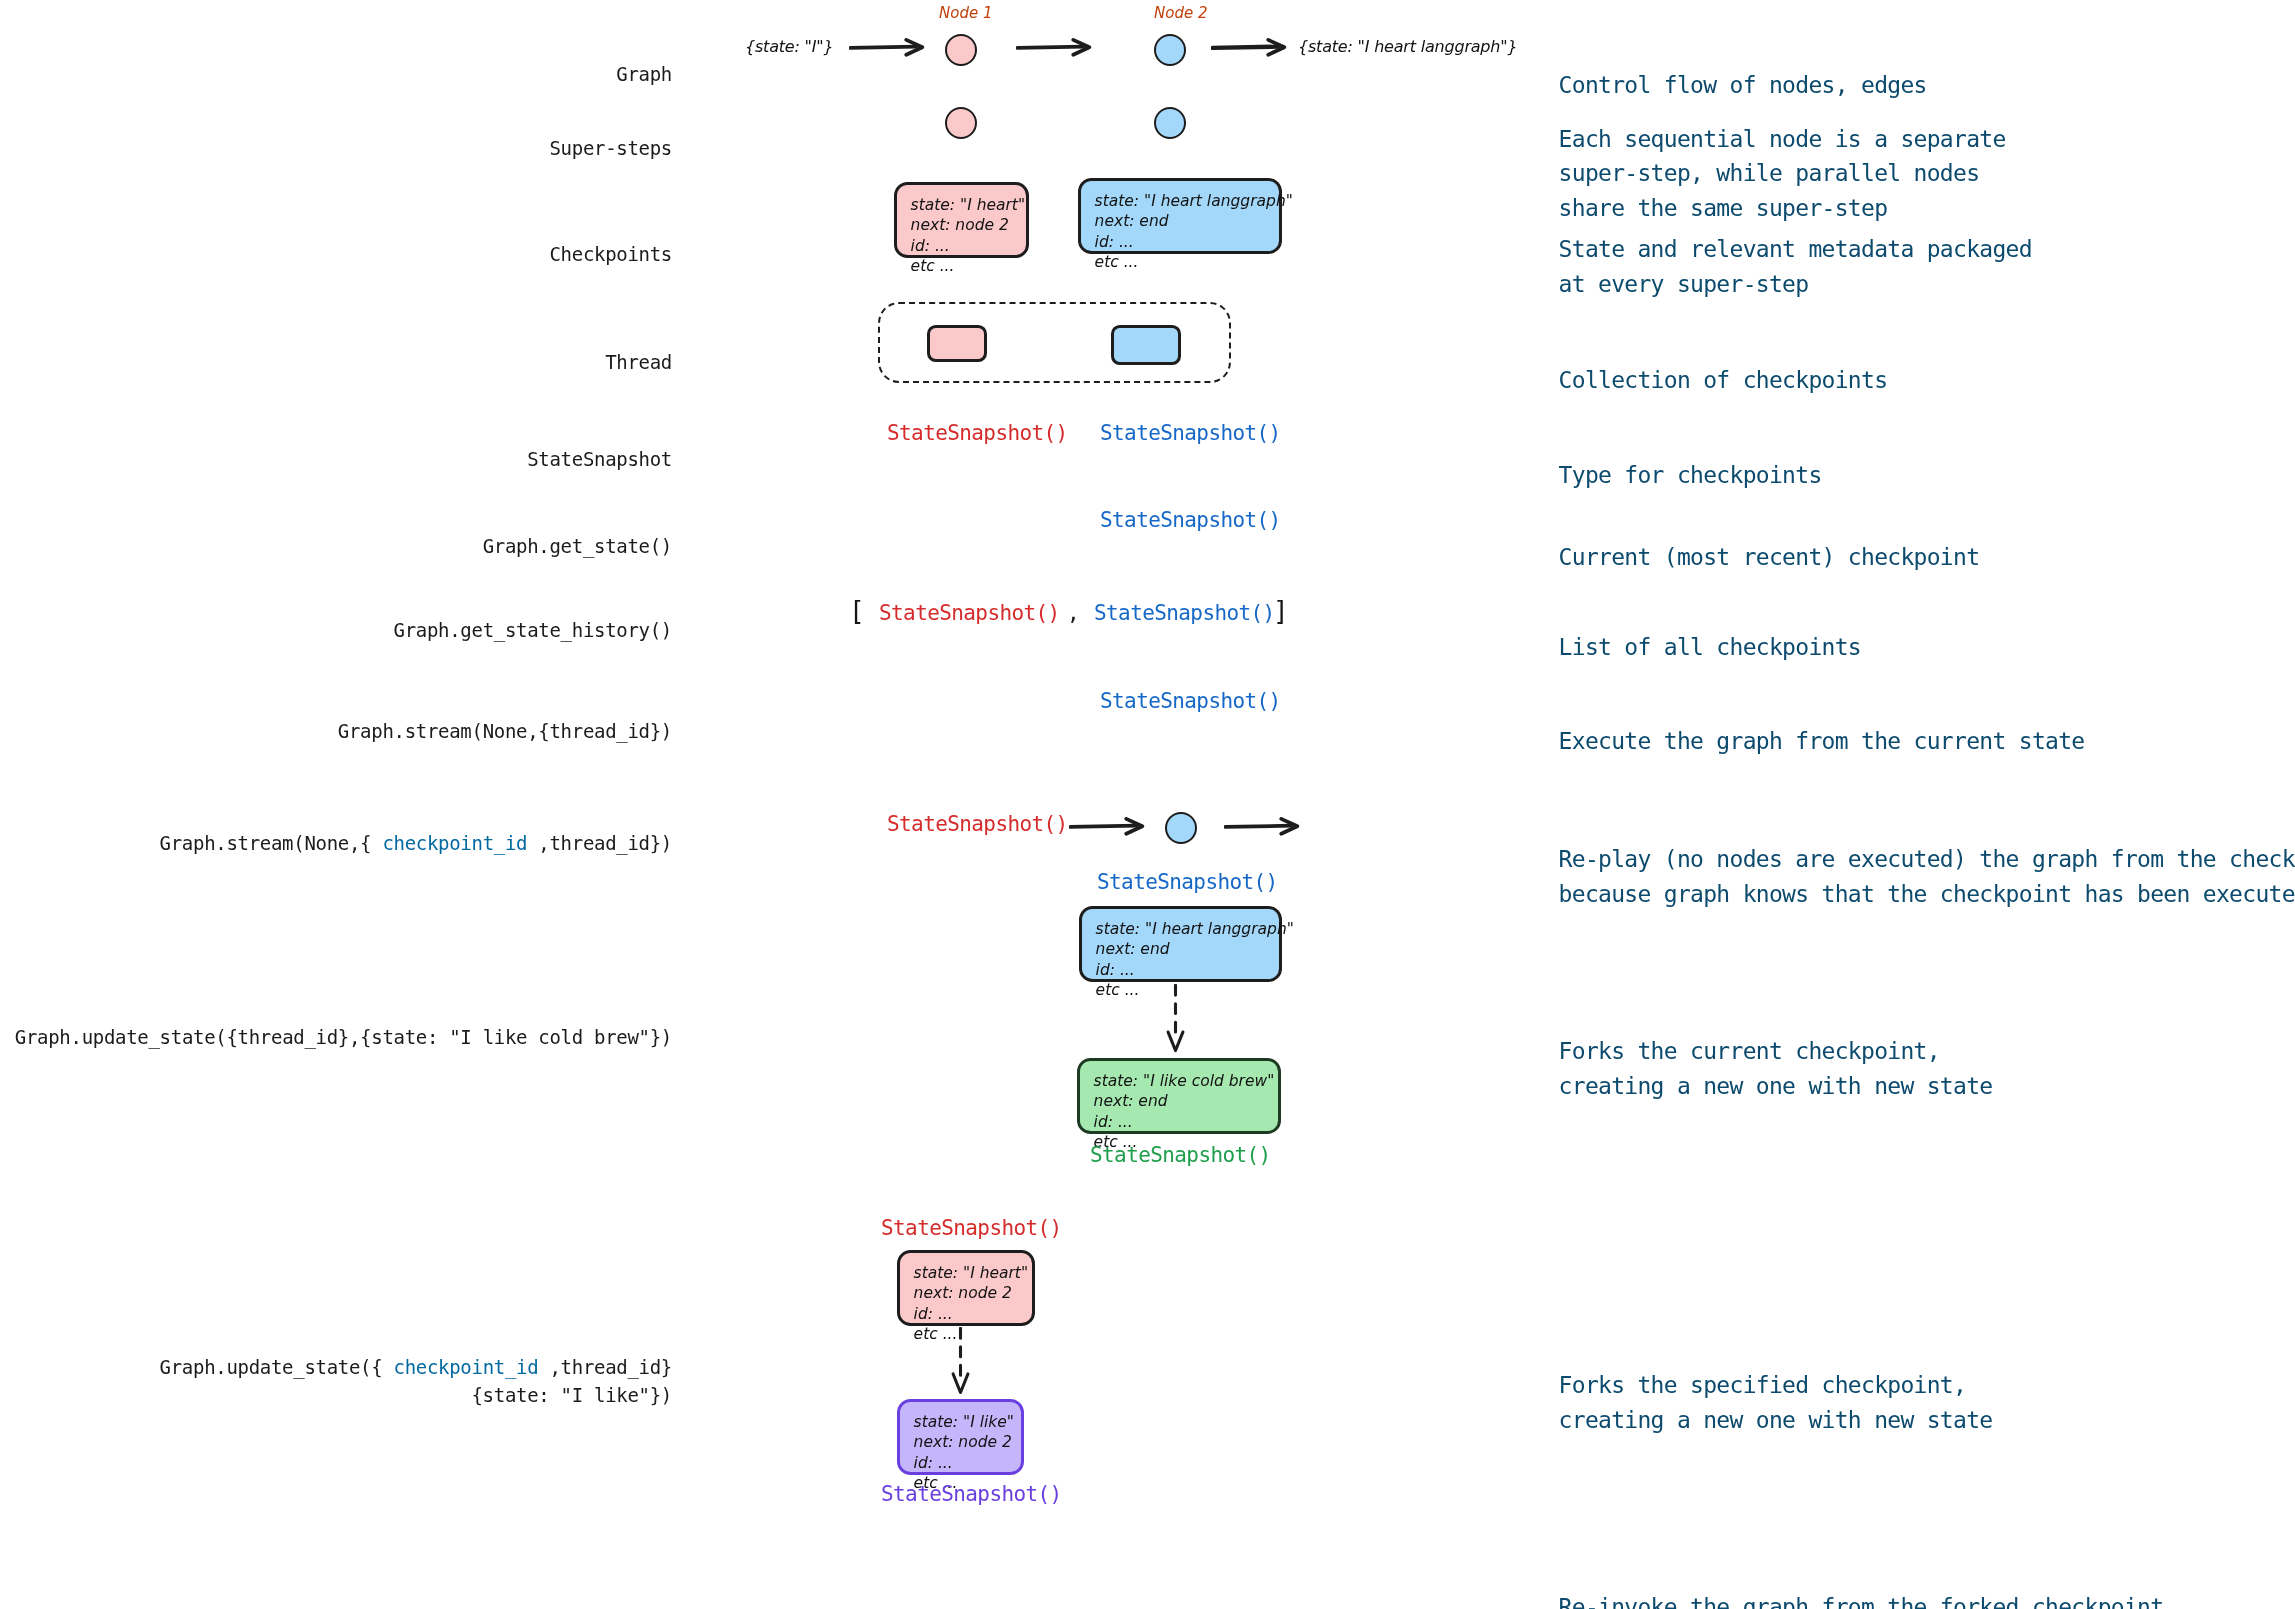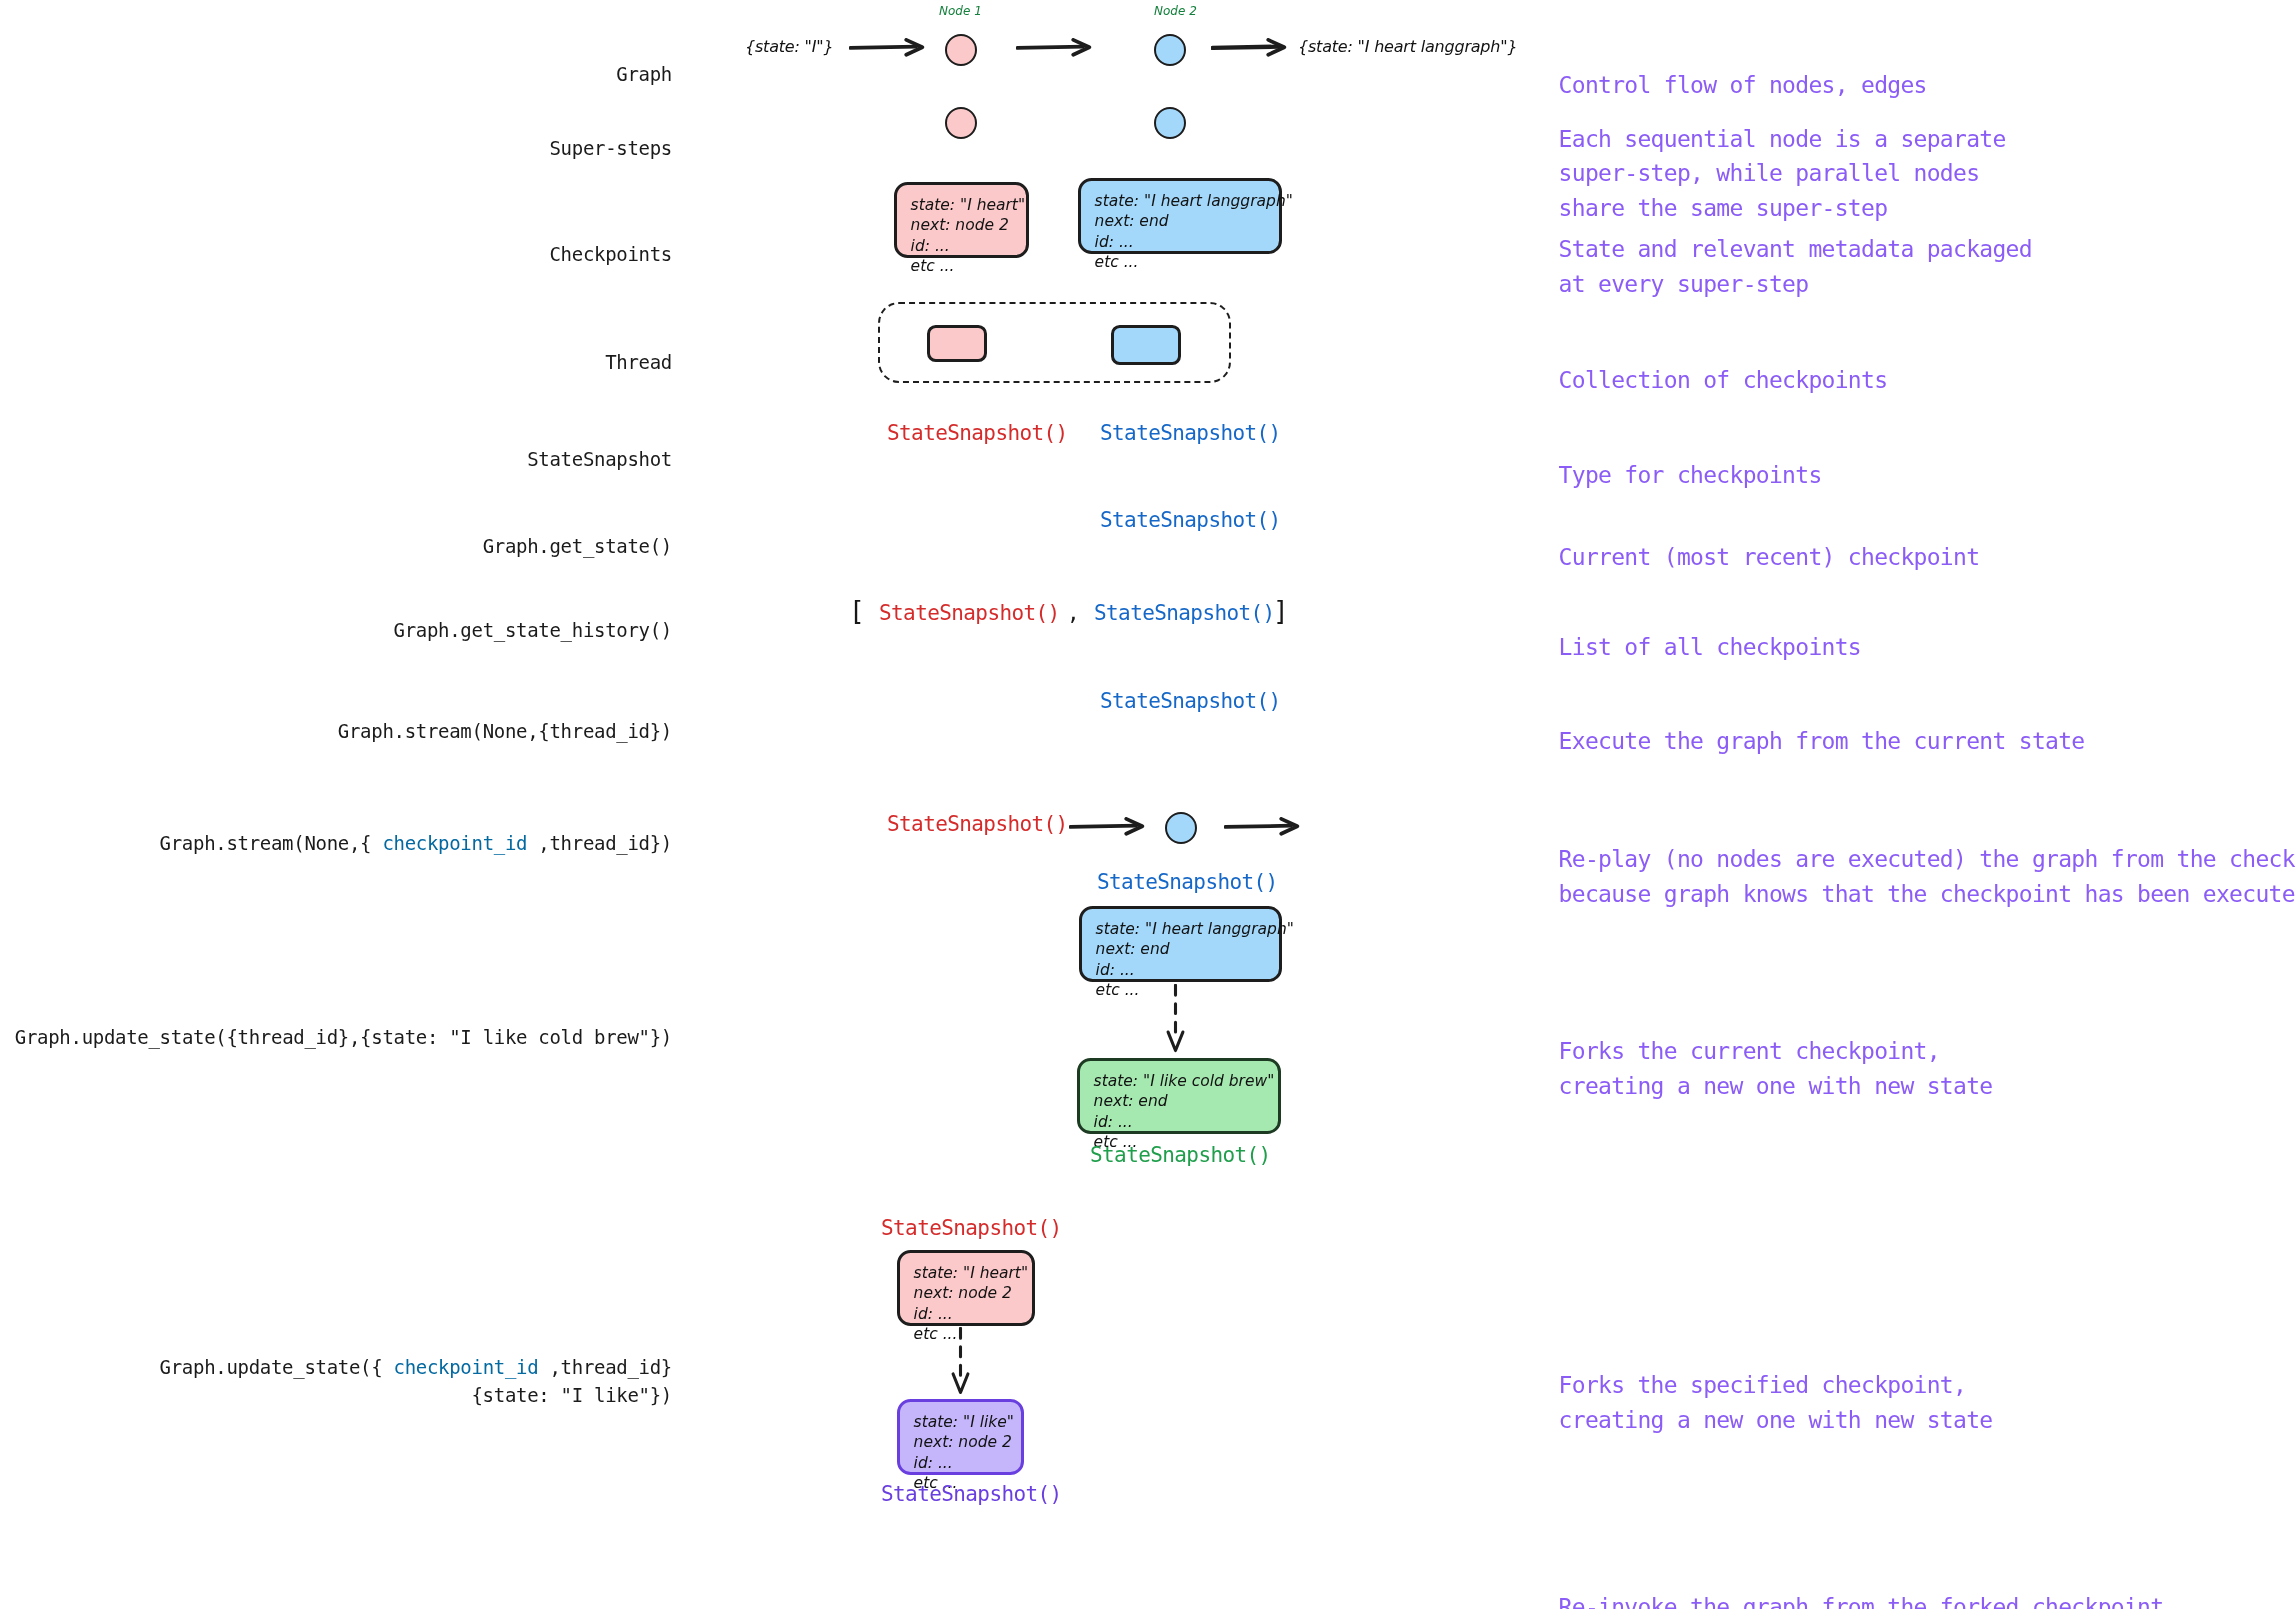--- a/index.html
+++ b/index.html
@@ -31,39 +31,39 @@
   }
   .row-label .cid-red{color:#0369a1;}
 
   
   .desc{
     position:absolute;
     left:1506px;
     font-family:"DejaVu Sans Mono", monospace;
     font-size:23px;
     line-height:1.5;
-    color:#8b5cf6;
+    color:#0c4a6e;
     white-space:pre;
     letter-spacing:-0.7px;
   }
 
   
   .hand{
     font-family:"DejaVu Sans", sans-serif;
     font-style:italic;
     font-size:16px;
     color:#121212;
     white-space:nowrap;
     letter-spacing:-0.2px;
   }
   .node-caption{
     font-family:"DejaVu Sans", sans-serif;
     font-style:italic;
-    font-size:12px;
-    color:#15803d;
+    font-size:15px;
+    color:#c2410c;
     white-space:nowrap;
   }
 
   
   .node-circle{
     position:absolute;
     width:32px;height:32px;
     border-radius:50%;
     border:2.5px solid #1d1d1d;
     box-sizing:border-box;

